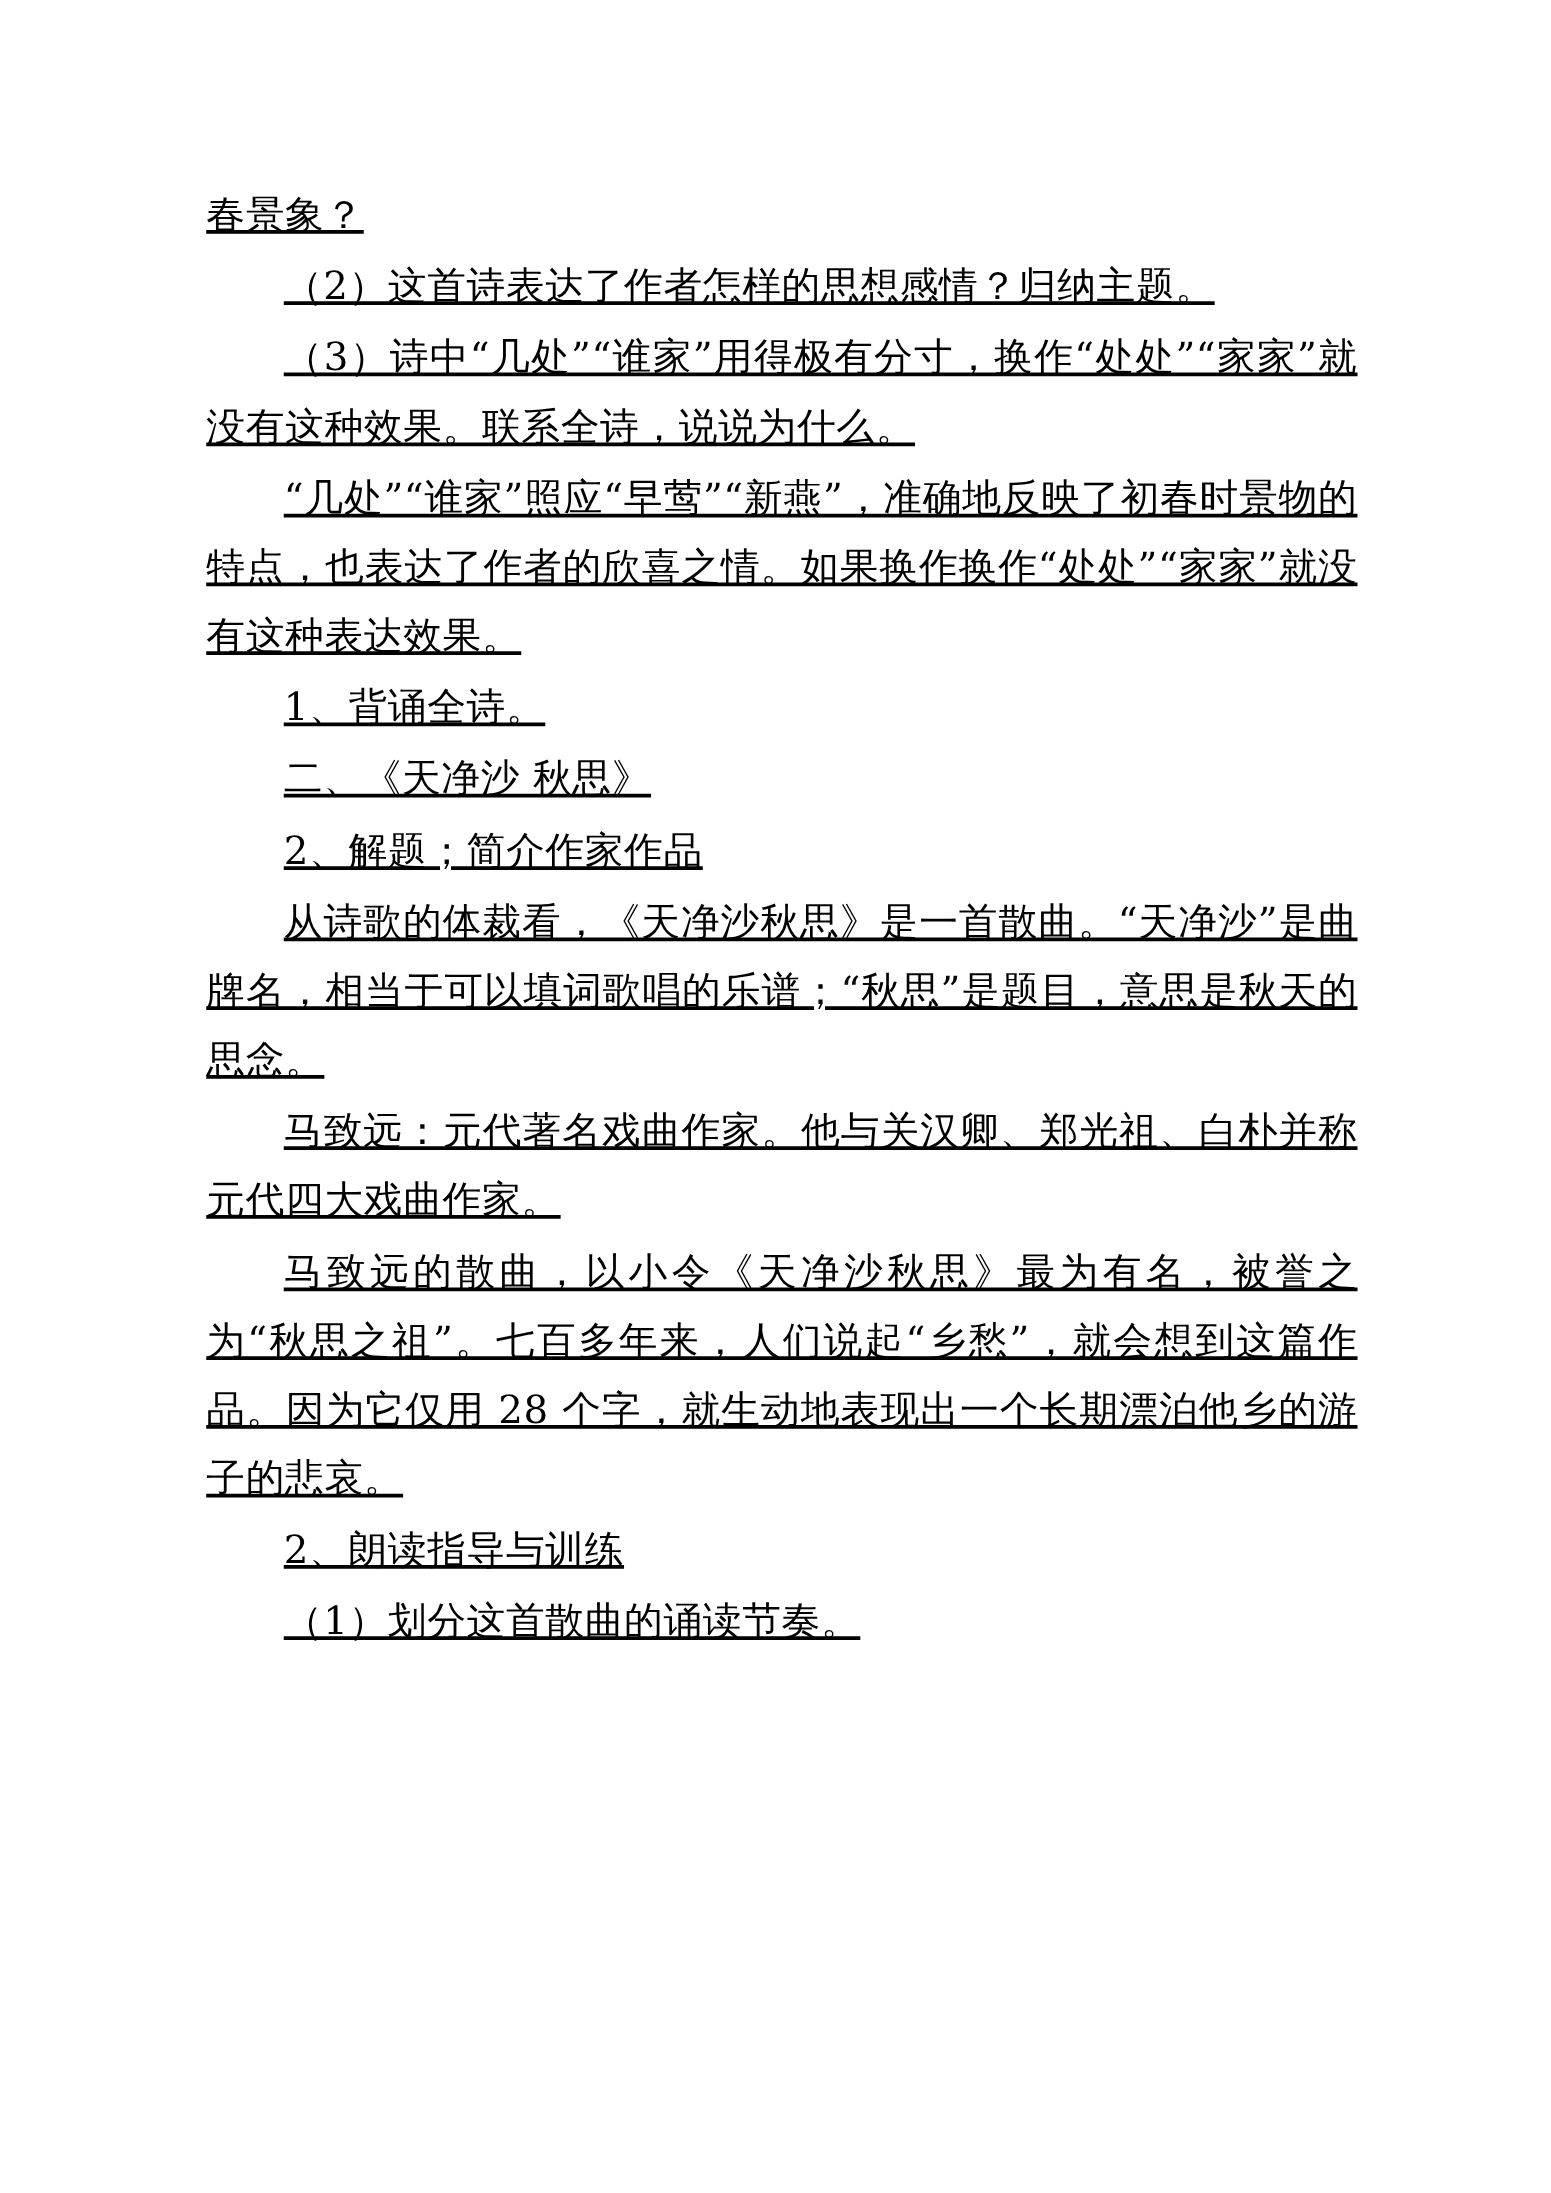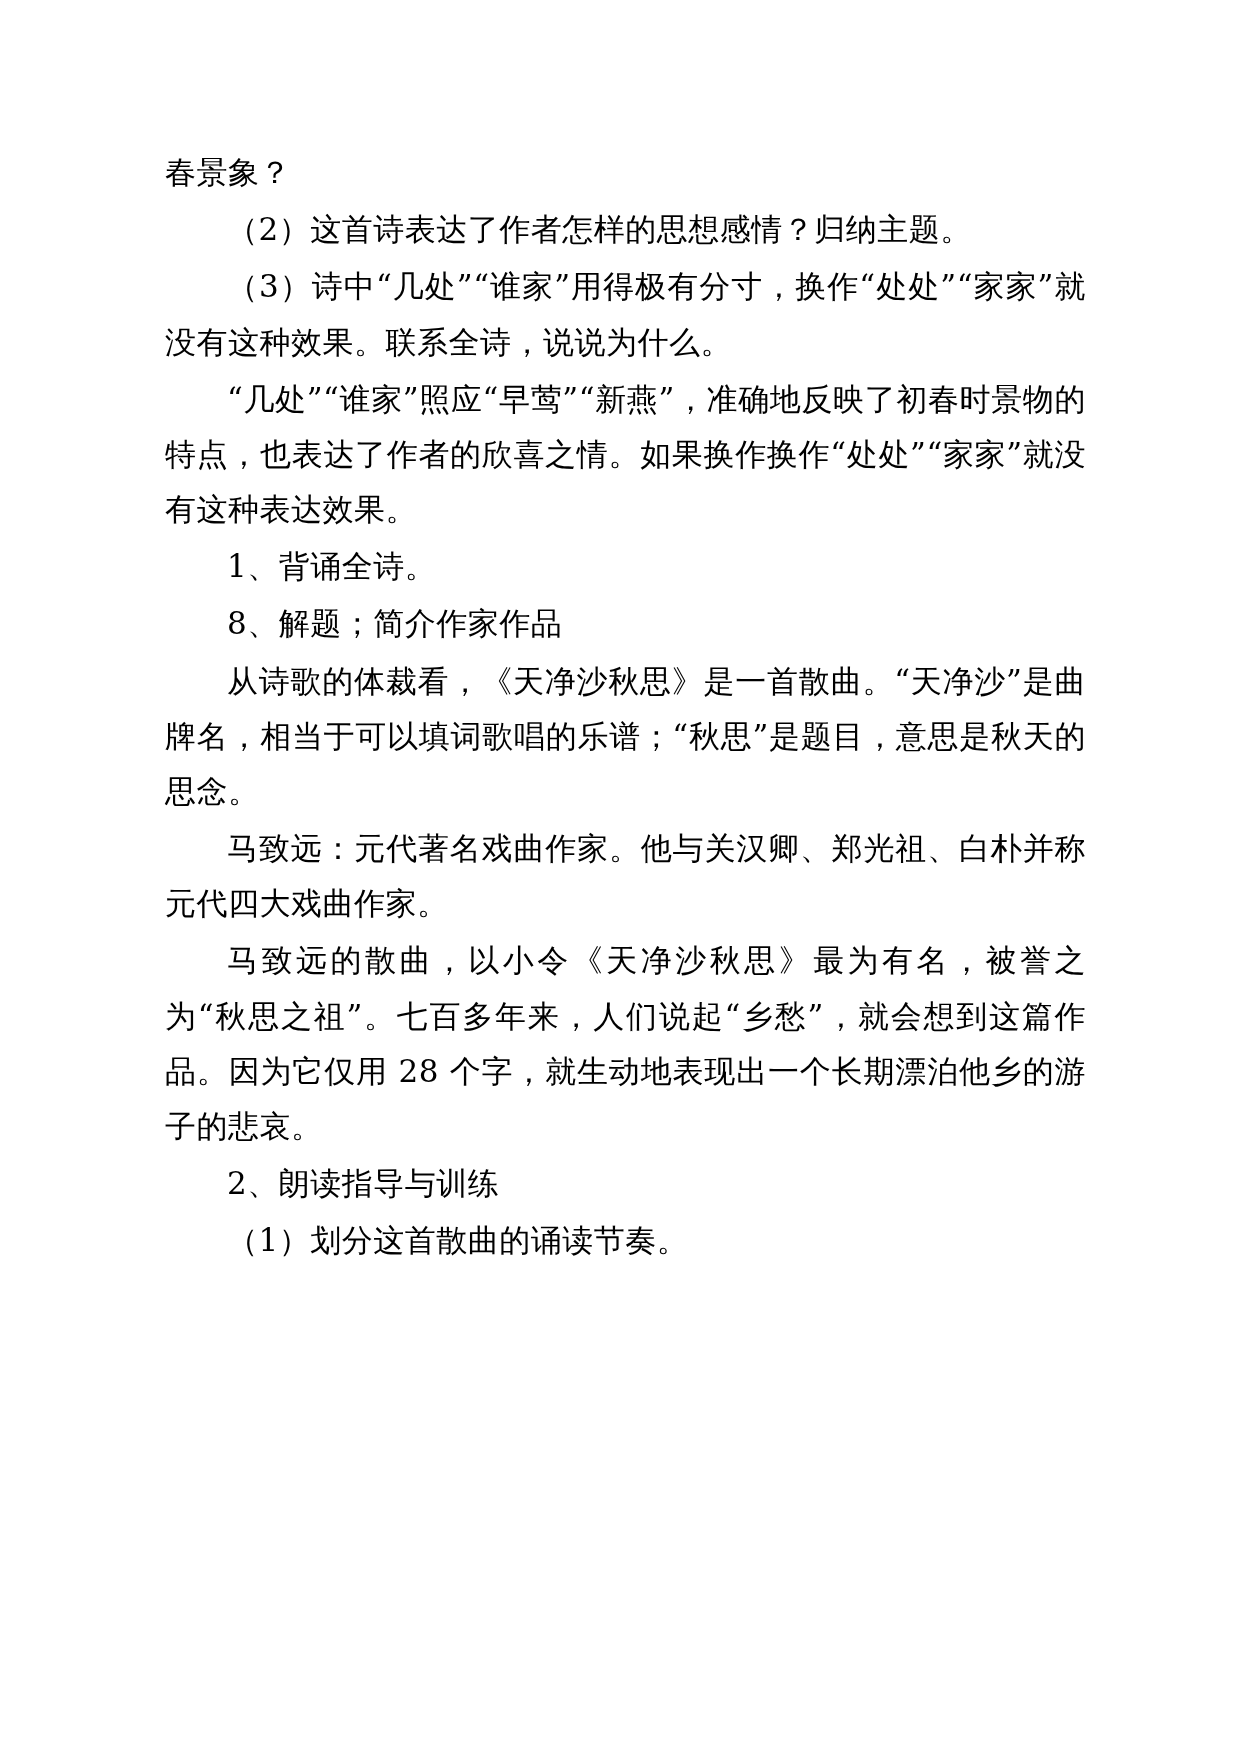--- a/index.html
+++ b/index.html
@@ -25,35 +25,37 @@
     font-size: 31px;
     line-height: 1.78;
     letter-spacing: 0.5px;
     text-align: justify;
     text-justify: inter-ideograph;
   }
   .para {
     margin: 0 0 2px 0;
     text-indent: 2em;
     white-space: normal;
+    text-decoration: underline;
   }
   .para.noindent {
     text-indent: 0;
   }
 </style>
 </head>
 <body>
 
 <div class="page">
   <div class="doc-body">
     <p class="para noindent">春景象？</p>
     <p class="para">（2）这首诗表达了作者怎样的思想感情？归纳主题。</p>
     <p class="para">（3）诗中“几处”“谁家”用得极有分寸，换作“处处”“家家”就没有这种效果。联系全诗，说说为什么。</p>
     <p class="para">“几处”“谁家”照应“早莺”“新燕”，准确地反映了初春时景物的特点，也表达了作者的欣喜之情。如果换作换作“处处”“家家”就没有这种表达效果。</p>
     <p class="para">1、背诵全诗。</p>
-    <p class="para">8、解题；简介作家作品</p>
+    <p class="para">二、《天净沙  秋思》</p>
+    <p class="para">2、解题；简介作家作品</p>
     <p class="para">从诗歌的体裁看，《天净沙秋思》是一首散曲。“天净沙”是曲牌名，相当于可以填词歌唱的乐谱；“秋思”是题目，意思是秋天的思念。</p>
     <p class="para">马致远：元代著名戏曲作家。他与关汉卿、郑光祖、白朴并称元代四大戏曲作家。</p>
     <p class="para">马致远的散曲，以小令《天净沙秋思》最为有名，被誉之为“秋思之祖”。七百多年来，人们说起“乡愁”，就会想到这篇作品。因为它仅用 28 个字，就生动地表现出一个长期漂泊他乡的游子的悲哀。</p>
     <p class="para">2、朗读指导与训练</p>
     <p class="para">（1）划分这首散曲的诵读节奏。</p>
   </div>
 </div>
 
 </body></html>

